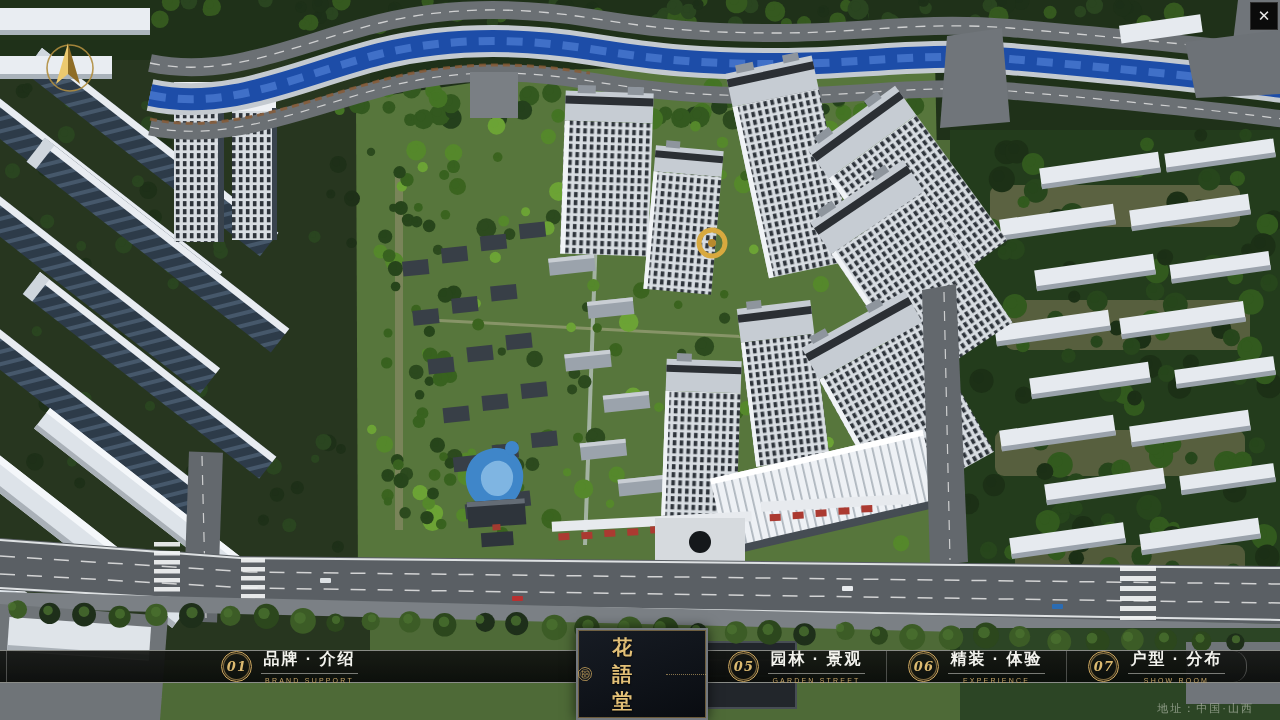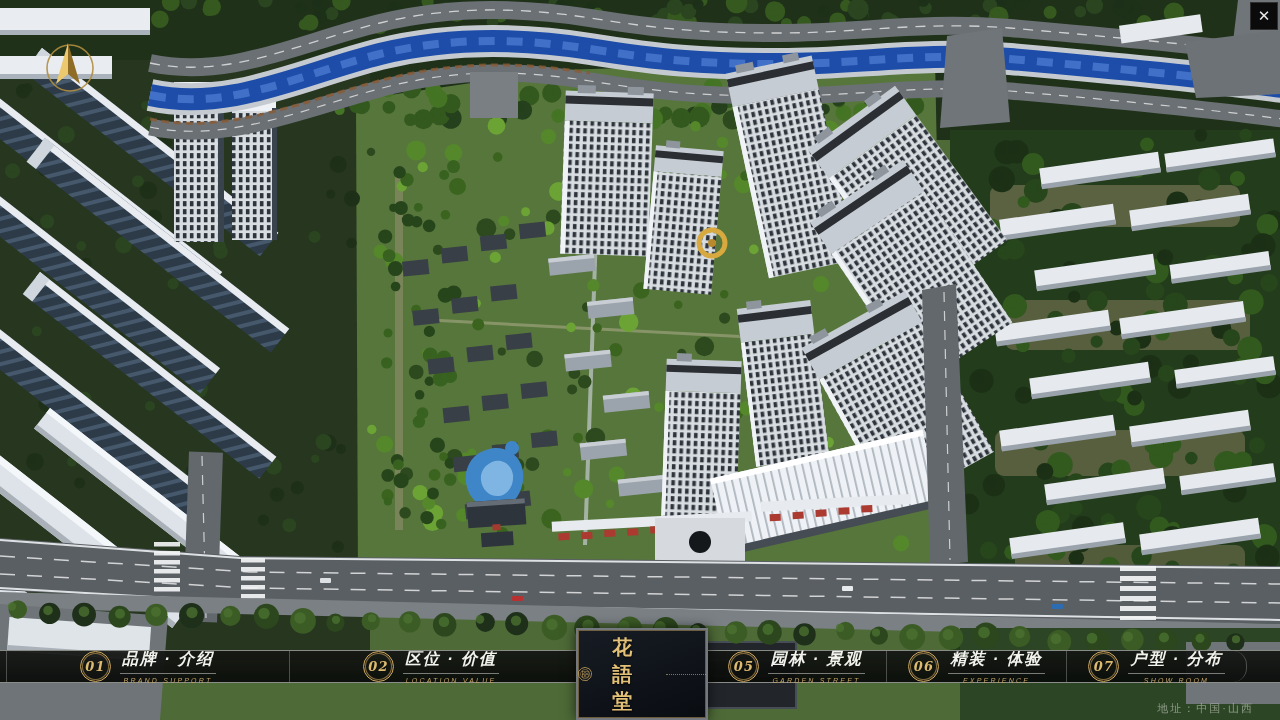--- a/index.html
+++ b/index.html
@@ -20,21 +20,21 @@
     border-top:1px solid rgba(168,170,165,.8);border-bottom:1px solid rgba(168,170,165,.8);}
   .nav-group{position:absolute;top:0;bottom:0;display:flex;}
   .nav-left{left:6px;width:566px;}
   .nav-right{left:706px;width:540px;border-right:1px solid rgba(190,190,185,.35);border-radius:14px;}
   .nav-item{flex:1;display:flex;align-items:center;justify-content:center;gap:9px;
     border-left:1px solid rgba(190,190,185,.35);cursor:pointer;}
   .num{width:29px;height:29px;border-radius:50%;flex:0 0 auto;
     border:1px solid #c9a55f;box-shadow:inset 0 0 0 1px rgba(0,0,0,.65),inset 0 0 0 2px rgba(201,165,95,.6);
     color:#dcba70;font:italic 700 13px "DejaVu Serif",serif;
     display:flex;align-items:center;justify-content:center;letter-spacing:1px;}
-  .txt{display:flex;flex-direction:column;align-items:center;font-style:italic;}
+  .txt{display:flex;flex-direction:column;align-items:center;}
   .zh{font-weight:700;font-size:16px;color:#f3f3ee;letter-spacing:2px;white-space:nowrap;
       padding:0 2px 3px 2px;border-bottom:1px solid rgba(228,228,222,.5);}
   .en{margin-top:3px;font-size:7px;color:#c6a567;letter-spacing:2.2px;white-space:nowrap;}
 
   
   .logo{position:absolute;left:50%;top:628px;width:128px;height:88px;margin-left:-64px;z-index:5;
     background:linear-gradient(160deg,#171c24,#090c11);
     border:2px solid #74797f;box-shadow:inset 0 0 0 1px rgba(201,165,95,.5),0 0 12px rgba(0,0,0,.65);
     display:flex;align-items:center;justify-content:center;gap:20px;cursor:pointer;}
   .logo-title{font-family:"DejaVu Serif",serif;font-weight:700;font-size:20px;
@@ -1564,27 +1564,20 @@
 
 <div class="navbar">
   <div class="nav-group nav-left">
     <div class="nav-item">
       <div class="num">01</div>
       <div class="txt">
             <div class="zh">品牌 · 介绍</div>
         <div class="en">BRAND SUPPORT</div>
           </div>
     </div>
-    <div class="nav-item">
-      <div class="num">02</div>
-      <div class="txt">
-            <div class="zh">区位 · 价值</div>
-        <div class="en">LOCATION VALUE</div>
-          </div>
-    </div>
   </div>
 
   <div class="nav-group nav-right">
     <div class="nav-item">
       <div class="num">05</div>
       <div class="txt">
             <div class="zh">园林 · 景观</div>
         <div class="en">GARDEN STREET</div>
           </div>
     </div>

